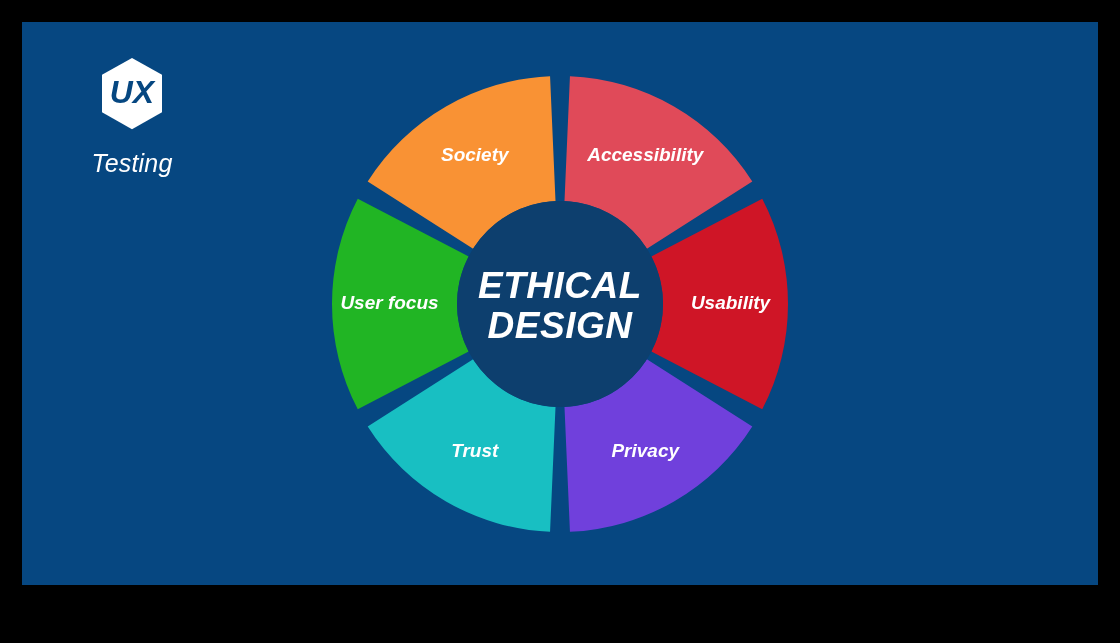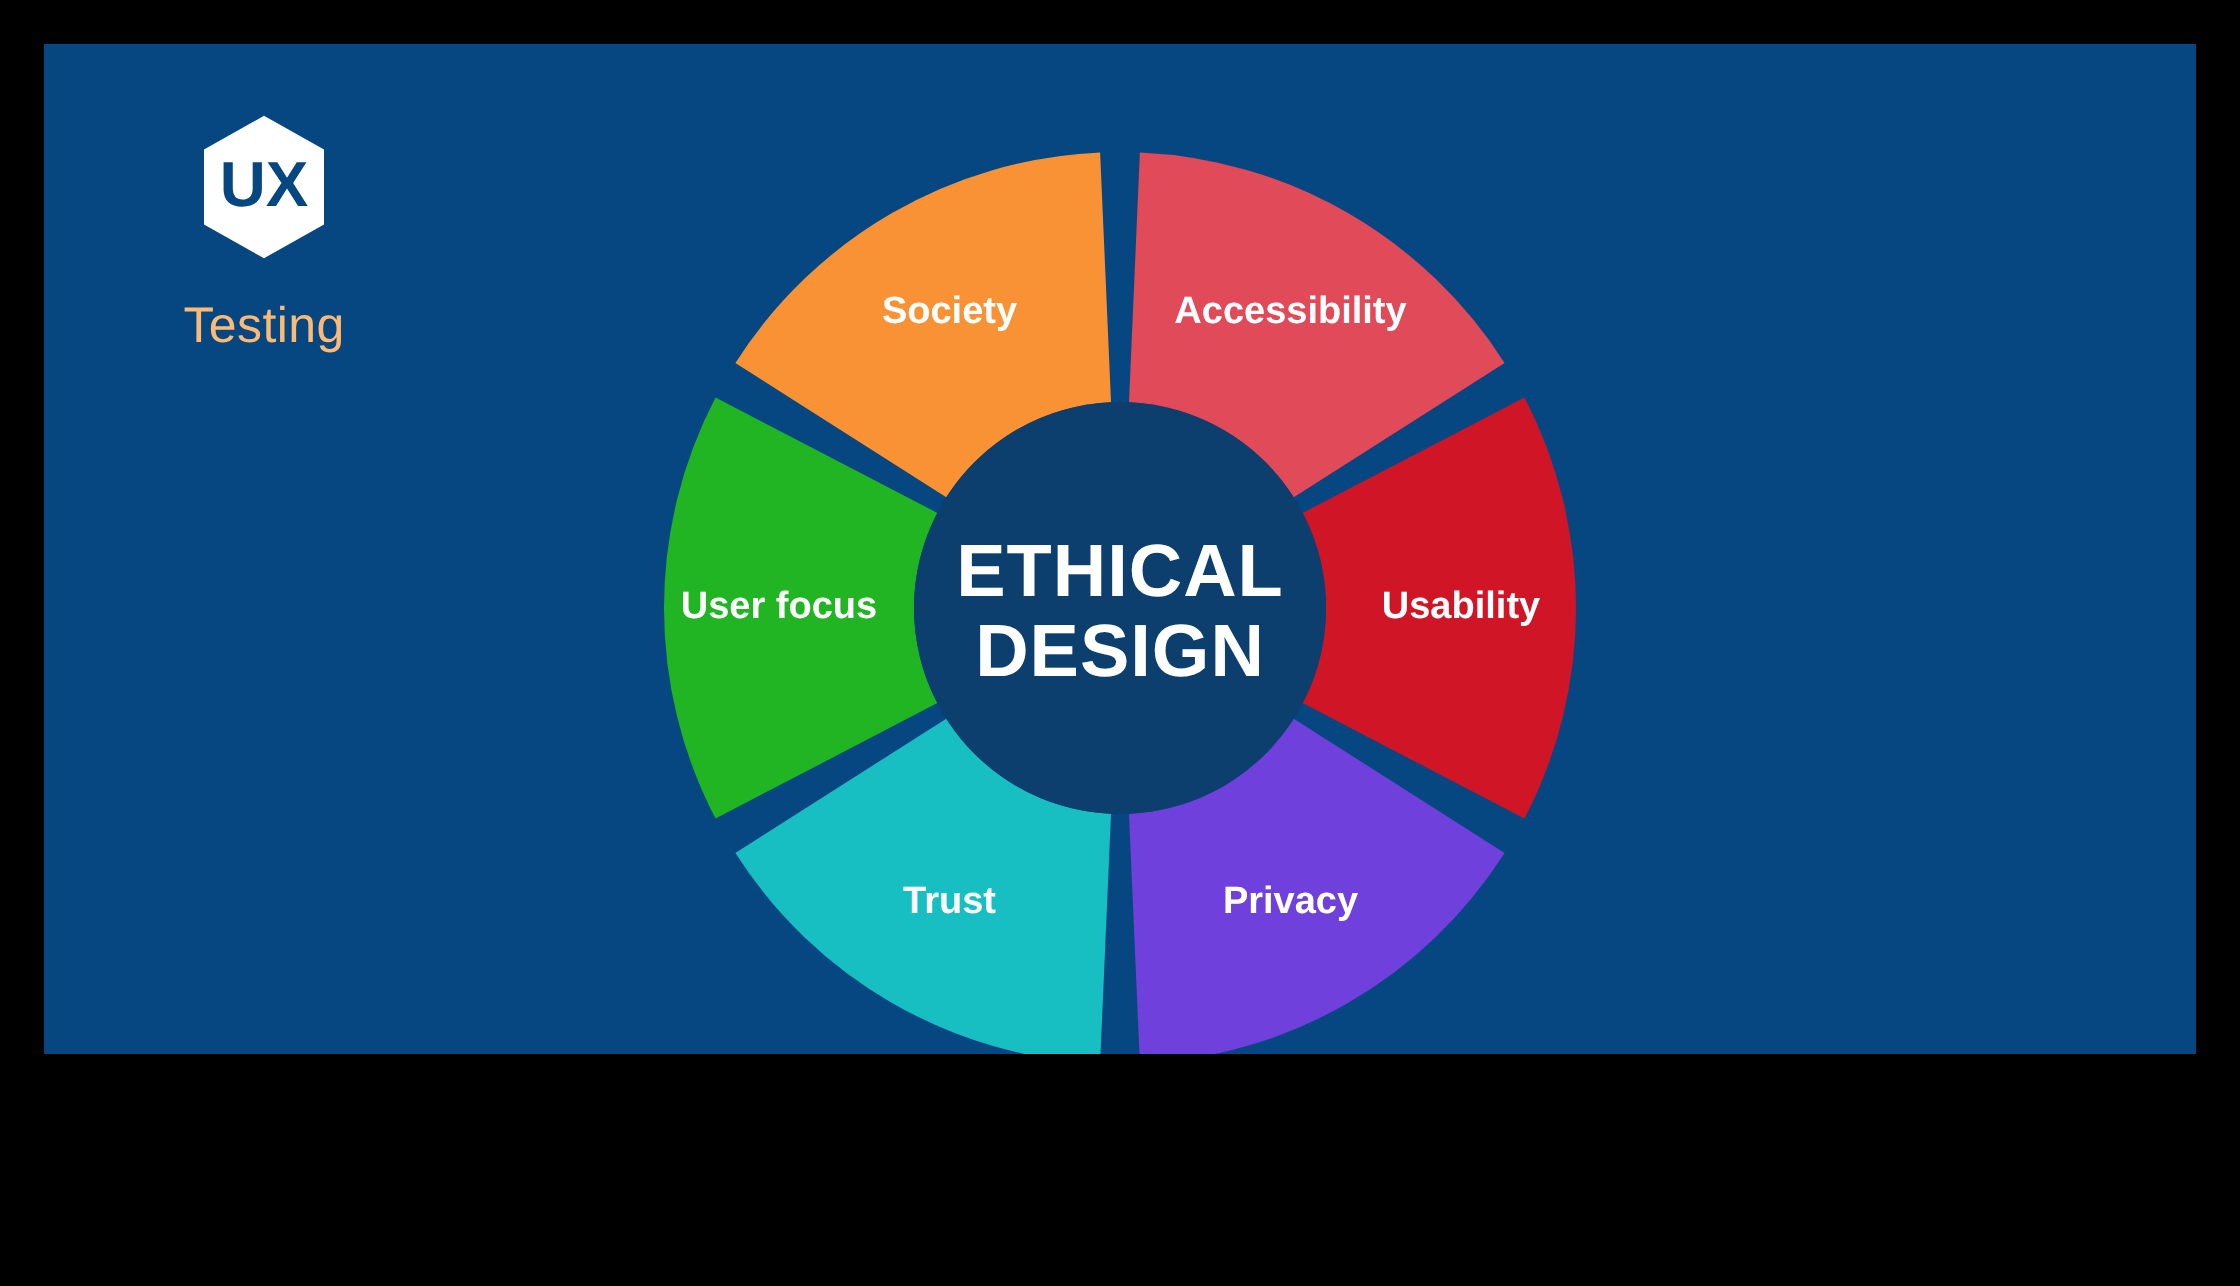--- a/index.html
+++ b/index.html
@@ -12,36 +12,37 @@
   }
   #screen {
     position:relative;
     width:1120px; height:643px;
     background:#000000;
   }
   
   #slide {
     position:absolute;
     left:22px; top:22px;
-    width:1076px; height:505px;
+    width:1076px; height:563px;
     background:#064781;
     overflow:hidden;
+    font-style:italic;
   }
   
   #logo {
     position:absolute;
     left:40px; top:34px;
     width:140px; height:120px;
     display:flex; flex-direction:column;
     align-items:center; justify-content:flex-start;
   }
   #logo-hex { width:72px; height:80px; display:block; }
   #logo-word {
     margin-top:20px;
-    color:#fdba74;
+    color:#ffffff;
     font-size:25px;
     font-weight:400;
     letter-spacing:0.2px;
     line-height:1;
     font-family:"Liberation Sans", sans-serif;
   }
   
   #wheel-wrap {
     position:absolute;
     left:0; top:0;

